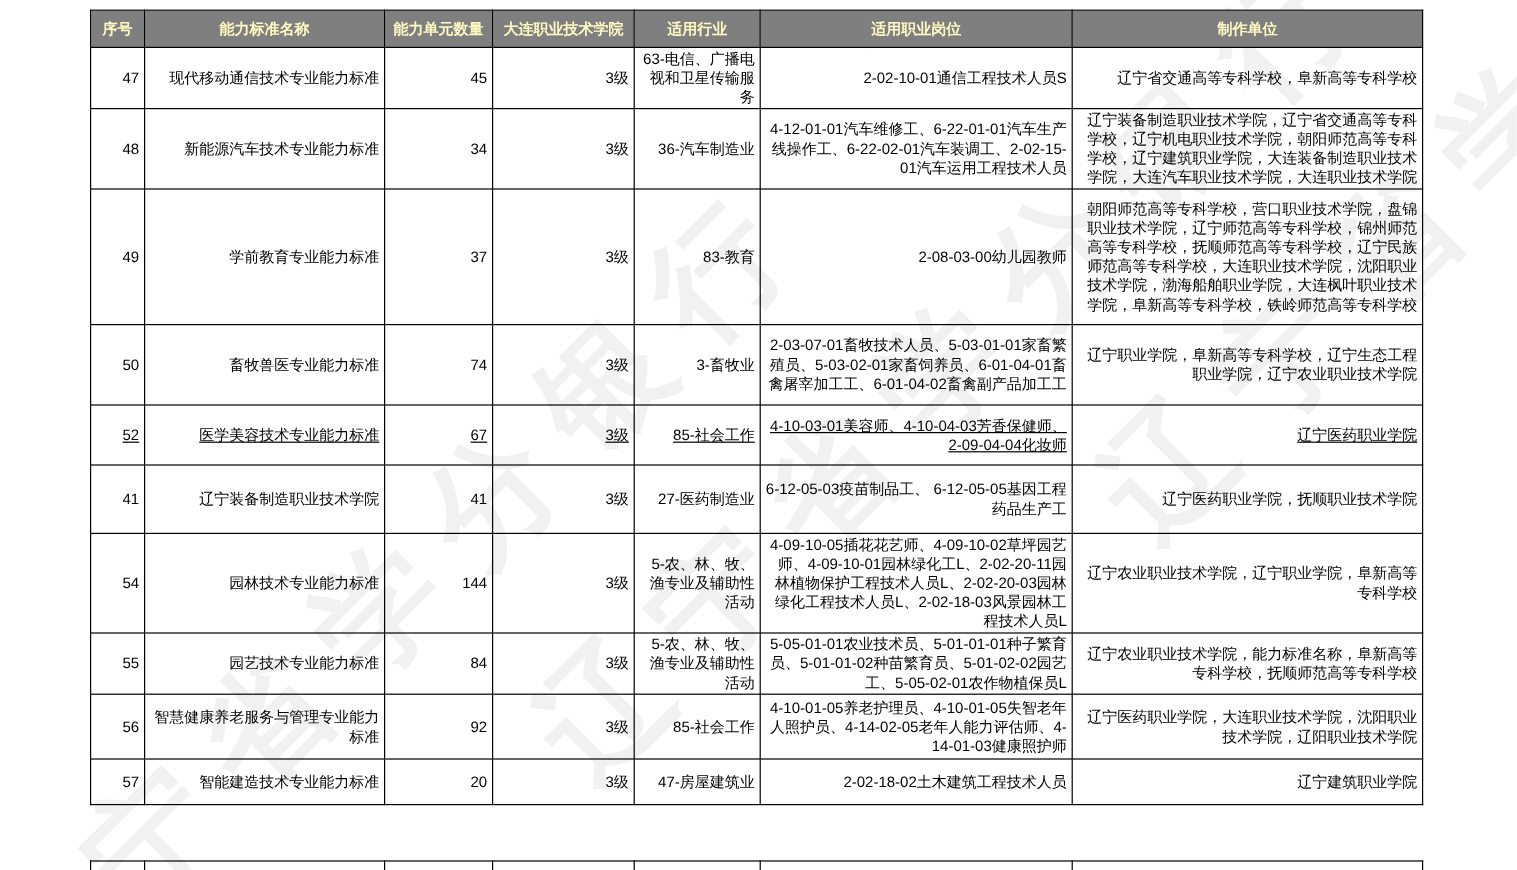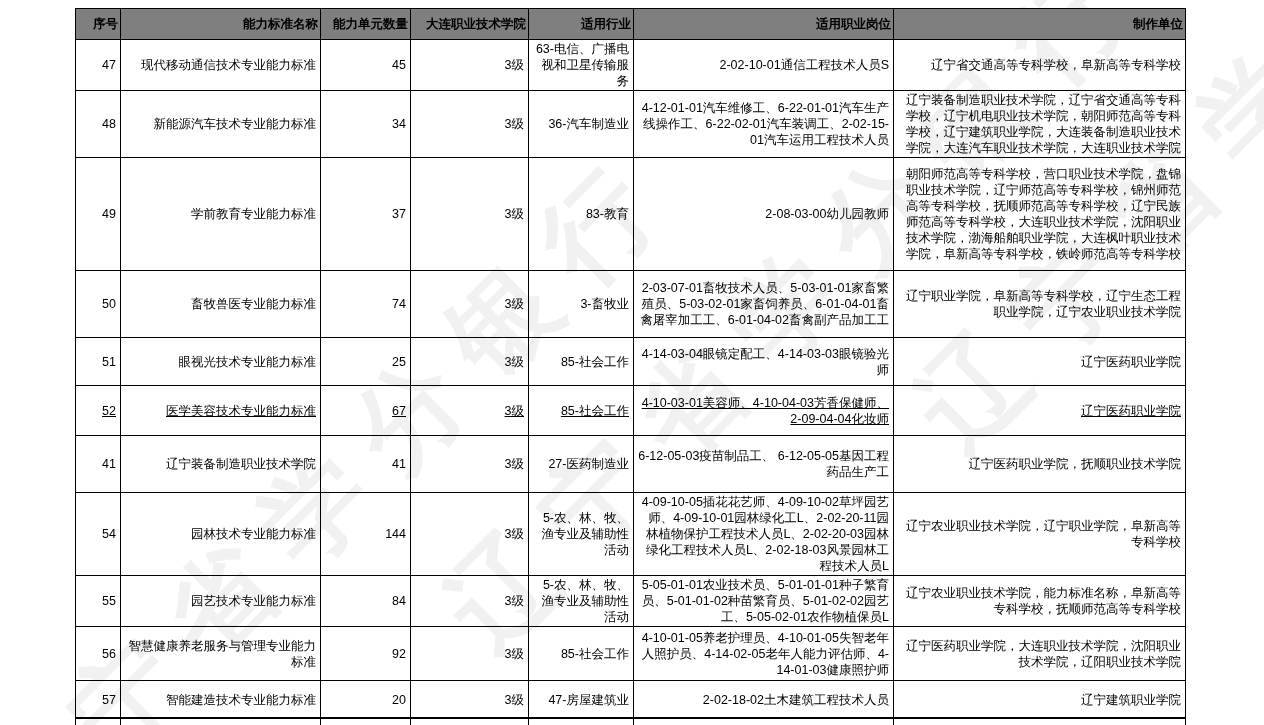--- a/index.html
+++ b/index.html
@@ -49,24 +49,24 @@
     border: 1px solid #000000;
     font-size: 12.5px;
     line-height: 1.28;
     padding: 1px 4px;
     vertical-align: middle;
     word-break: break-all;
     overflow: hidden;
   }
   table.main thead th {
     background: #7f7f7f;
-    color: #000000;
+    color: #fef9c3;
     font-weight: bold;
     height: 26px;
-    text-align: right;
+    text-align: center;
     padding: 2px 2px;
   }
   td.c-no, td.c-name, td.c-units, td.c-level { text-align: right; }
   td.c-industry, td.c-positions, td.c-makers { text-align: right; }
 
   
   table.frag {
     position: absolute;
     left: 75px;
     top: 717px;
@@ -141,29 +141,20 @@
         </tr>
         <tr style="height: 67px;">
           <td class="c-no">50</td>
           <td class="c-name">畜牧兽医专业能力标准</td>
           <td class="c-units">74</td>
           <td class="c-level">3级</td>
           <td class="c-industry">3-畜牧业</td>
           <td class="c-positions">2-03-07-01畜牧技术人员、5-03-01-01家畜繁殖员、5-03-02-01家畜饲养员、6-01-04-01畜禽屠宰加工工、6-01-04-02畜禽副产品加工工</td>
           <td class="c-makers">辽宁职业学院，阜新高等专科学校，辽宁生态工程职业学院，辽宁农业职业技术学院</td>
         </tr>
-        <tr style="height: 48px;">
-          <td class="c-no">51</td>
-          <td class="c-name">眼视光技术专业能力标准</td>
-          <td class="c-units">25</td>
-          <td class="c-level">3级</td>
-          <td class="c-industry">85-社会工作</td>
-          <td class="c-positions">4-14-03-04眼镜定配工、4-14-03-03眼镜验光师</td>
-          <td class="c-makers">辽宁医药职业学院</td>
-        </tr>
         <tr style="height: 50px; text-decoration: underline;">
           <td class="c-no">52</td>
           <td class="c-name">医学美容技术专业能力标准</td>
           <td class="c-units">67</td>
           <td class="c-level">3级</td>
           <td class="c-industry">85-社会工作</td>
           <td class="c-positions">4-10-03-01美容师、4-10-04-03芳香保健师、2-09-04-04化妆师</td>
           <td class="c-makers">辽宁医药职业学院</td>
         </tr>
         <tr style="height: 57px;">

